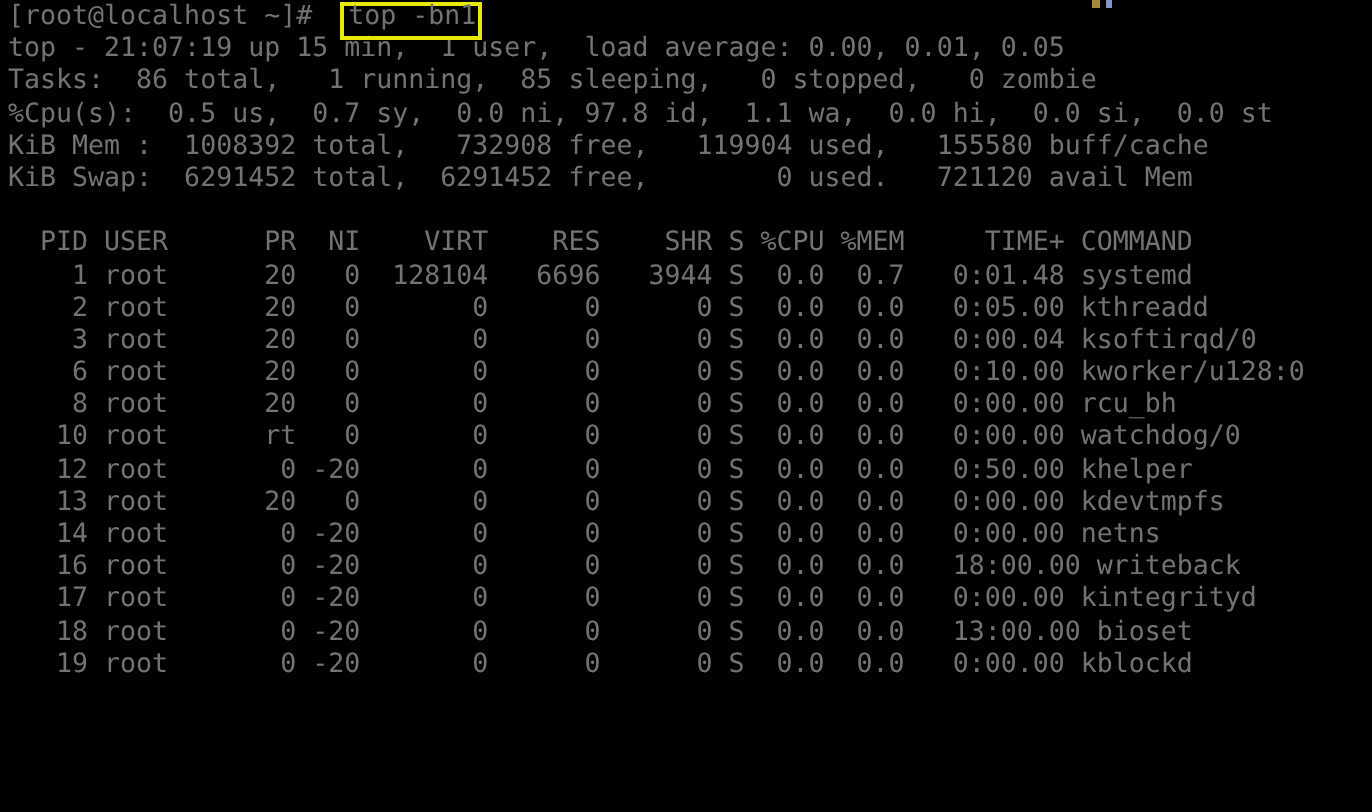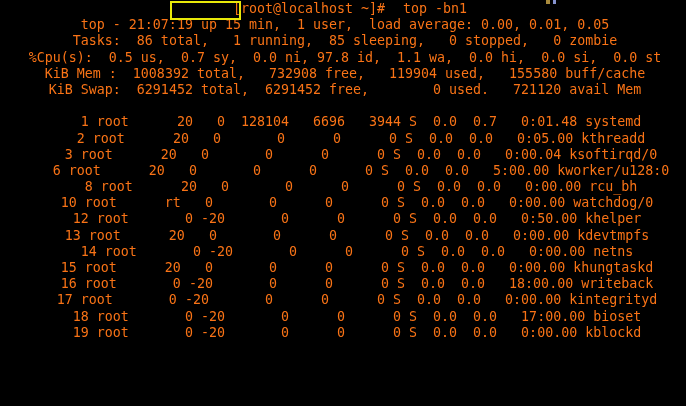--- a/index.html
+++ b/index.html
@@ -42,47 +42,47 @@
     position: absolute;
     top: 0;
     height: 4px;
   }
   .frag-a { left: 546px; width: 4px; background: #a98a3c; }
   .frag-b { left: 553px; width: 3px; background: #8693cf; }
 </style>
 </head>
 <body>
 
-<div class="terminal" style="background: rgb(0, 0, 0); color: #f97316; text-align: center;">
+<div class="terminal" style="background: rgb(0, 0, 0); color: #737373;">
 
   <div class="clipped-fragment frag-a"></div>
   <div class="clipped-fragment frag-b"></div>
 
   <div class="command-highlight-box" style="border-color: rgb(233, 233, 9);"></div>
 
   <div class="line"><span>[root@localhost ~]# </span><span class="boxed-cmd">top -bn1</span></div>
 
   <div class="line">top - 21:07:19 up 15 min,  1 user,  load average: 0.00, 0.01, 0.05</div>
   <div class="line">Tasks:  86 total,   1 running,  85 sleeping,   0 stopped,   0 zombie</div>
   <div class="line">%Cpu(s):  0.5 us,  0.7 sy,  0.0 ni, 97.8 id,  1.1 wa,  0.0 hi,  0.0 si,  0.0 st</div>
   <div class="line">KiB Mem :  1008392 total,   732908 free,   119904 used,   155580 buff/cache</div>
   <div class="line">KiB Swap:  6291452 total,  6291452 free,        0 used.   721120 avail Mem</div>
 
   <div class="line"></div>
 
+  <div class="line">  PID USER      PR  NI    VIRT    RES    SHR S %CPU %MEM     TIME+ COMMAND</div>
   <div>
       <div class="line">    1 root      20   0  128104   6696   3944 S  0.0  0.7   0:01.48 systemd</div>
       <div class="line">    2 root      20   0       0      0      0 S  0.0  0.0   0:05.00 kthreadd</div>
       <div class="line">    3 root      20   0       0      0      0 S  0.0  0.0   0:00.04 ksoftirqd/0</div>
-      <div class="line">    6 root      20   0       0      0      0 S  0.0  0.0   5:00.00 kworker/u128:0</div>
+      <div class="line">    6 root      20   0       0      0      0 S  0.0  0.0   0:10.00 kworker/u128:0</div>
       <div class="line">    8 root      20   0       0      0      0 S  0.0  0.0   0:00.00 rcu_bh</div>
       <div class="line">   10 root      rt   0       0      0      0 S  0.0  0.0   0:00.00 watchdog/0</div>
       <div class="line">   12 root       0 -20       0      0      0 S  0.0  0.0   0:50.00 khelper</div>
       <div class="line">   13 root      20   0       0      0      0 S  0.0  0.0   0:00.00 kdevtmpfs</div>
       <div class="line">   14 root       0 -20       0      0      0 S  0.0  0.0   0:00.00 netns</div>
-      <div class="line">   15 root      20   0       0      0      0 S  0.0  0.0   0:00.00 khungtaskd</div>
       <div class="line">   16 root       0 -20       0      0      0 S  0.0  0.0   18:00.00 writeback</div>
       <div class="line">   17 root       0 -20       0      0      0 S  0.0  0.0   0:00.00 kintegrityd</div>
-      <div class="line">   18 root       0 -20       0      0      0 S  0.0  0.0   17:00.00 bioset</div>
+      <div class="line">   18 root       0 -20       0      0      0 S  0.0  0.0   13:00.00 bioset</div>
       <div class="line">   19 root       0 -20       0      0      0 S  0.0  0.0   0:00.00 kblockd</div>
     </div>
 
 </div>
 
 </body></html>

